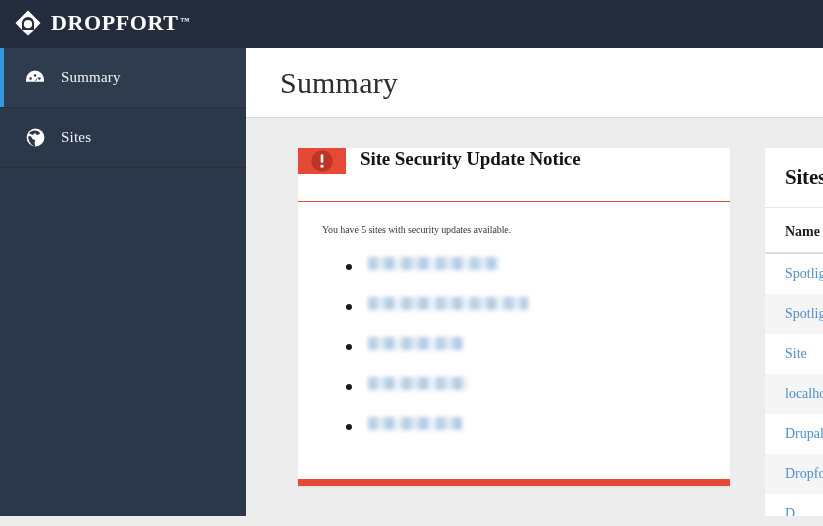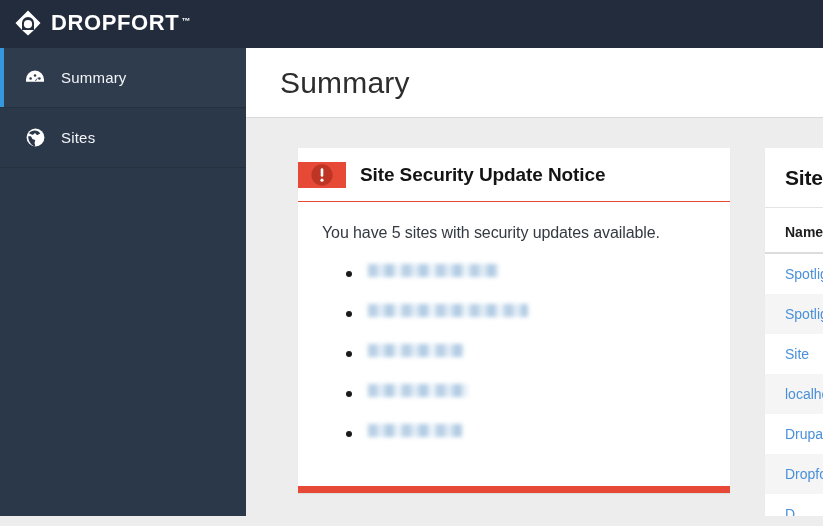--- a/index.html
+++ b/index.html
@@ -2,21 +2,21 @@
 <html><head>
 <meta charset="utf-8">
 <style>
   * { box-sizing: border-box; margin: 0; padding: 0; }
   html, body {
     width: 823px; height: 526px;
     overflow: hidden;
     font-family: "Liberation Sans", sans-serif;
     background: #ededed;
   }
-  #app { position: relative; width: 823px; height: 516px; overflow: hidden; }
+  #app { position: relative; width: 823px; height: 516px; overflow: hidden; font-family: Liberation Serif, serif; }
 
   
   .topbar {
     position: absolute; top: 0; left: 0; width: 823px; height: 48px;
     background: #222c3c;
   }
   .brand {
     position: absolute; left: 14px; top: 9px;
     display: flex; align-items: center; gap: 9px;
   }
@@ -78,37 +78,37 @@
   }
 
   
   .col-left { width: 432px; flex: none; }
   .panel-notice {
     width: 432px; background: #ffffff;
     border-bottom: 7px solid #e64a36;
     box-shadow: 0 1px 1px rgba(0,0,0,0.06);
   }
   .notice-head {
-    height: 54px; display: flex; align-items: center;
+    height: 54px; display: flex; align-items: flex-start;
     border-bottom: 1px solid #e64a36;
     position: relative;
   }
   .notice-badge {
     width: 48px; background: #e64a36; flex: none;
     display: flex; align-items: center; justify-content: center;
   }
   .notice-badge svg { display: block; }
   .notice-title {
     display: flex; align-items: center; margin-left: 14px;
     font-size: 19px; font-weight: bold; color: #141414;
     letter-spacing: -0.1px;
   }
   .notice-body { padding: 22px 20px 22px 24px; }
   .notice-text {
-    font-size: 16px; color: #333a42; letter-spacing: -0.1px;
+    font-size: 10px; color: #333a42; letter-spacing: -0.1px;
   }
   .notice-list { list-style: none; margin: 22px 0 0 24px; }
   .notice-list li {
     position: relative; height: 20px; margin-bottom: 20px;
     padding-left: 22px;
   }
   .notice-list li::before {
     content: ""; position: absolute; left: 0; top: 7px;
     width: 6px; height: 6px; border-radius: 50%; background: #1b1b1b;
   }

